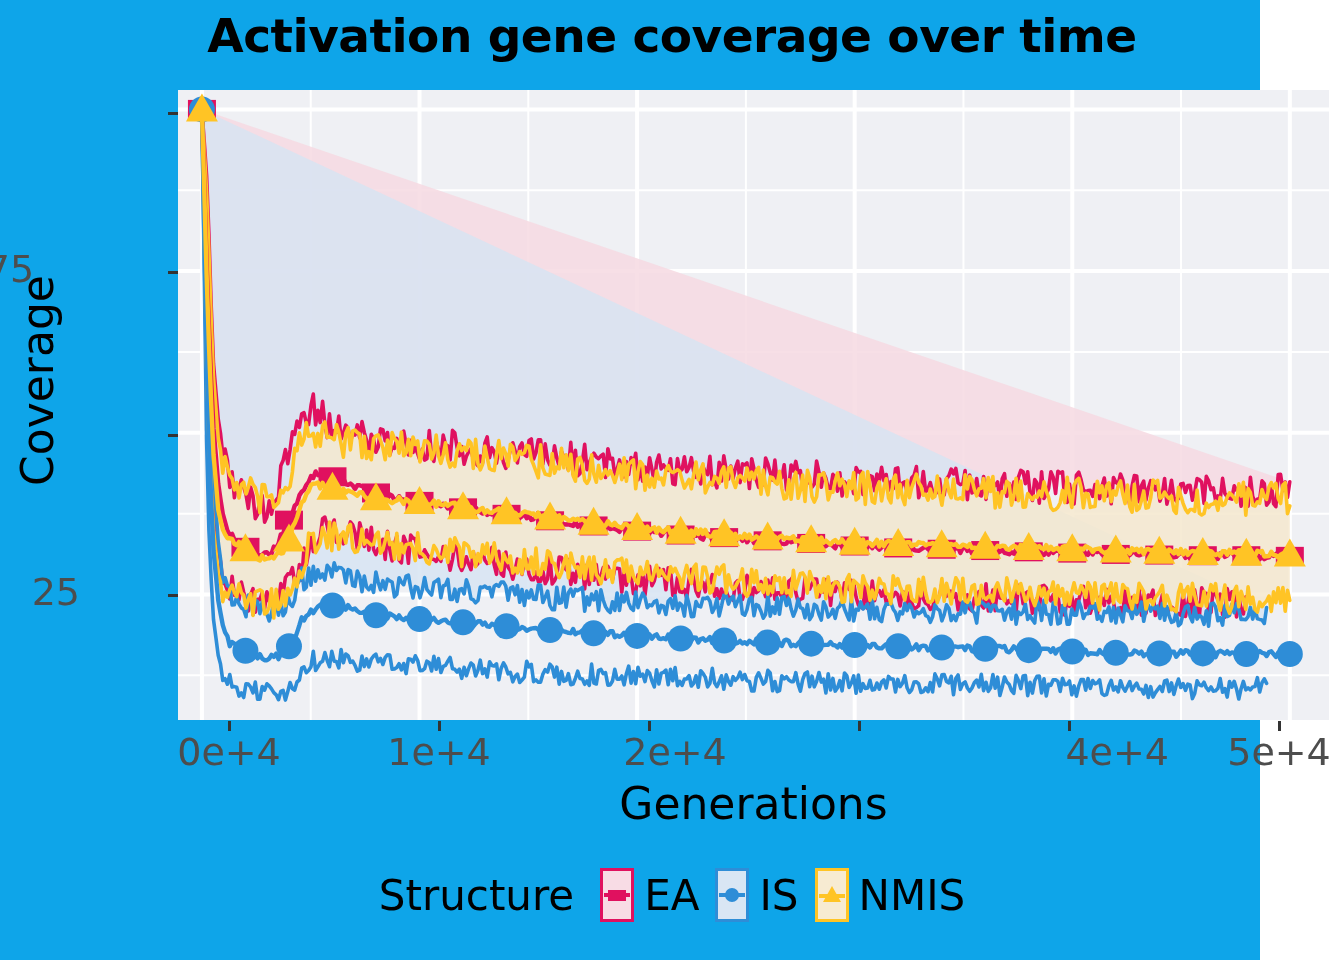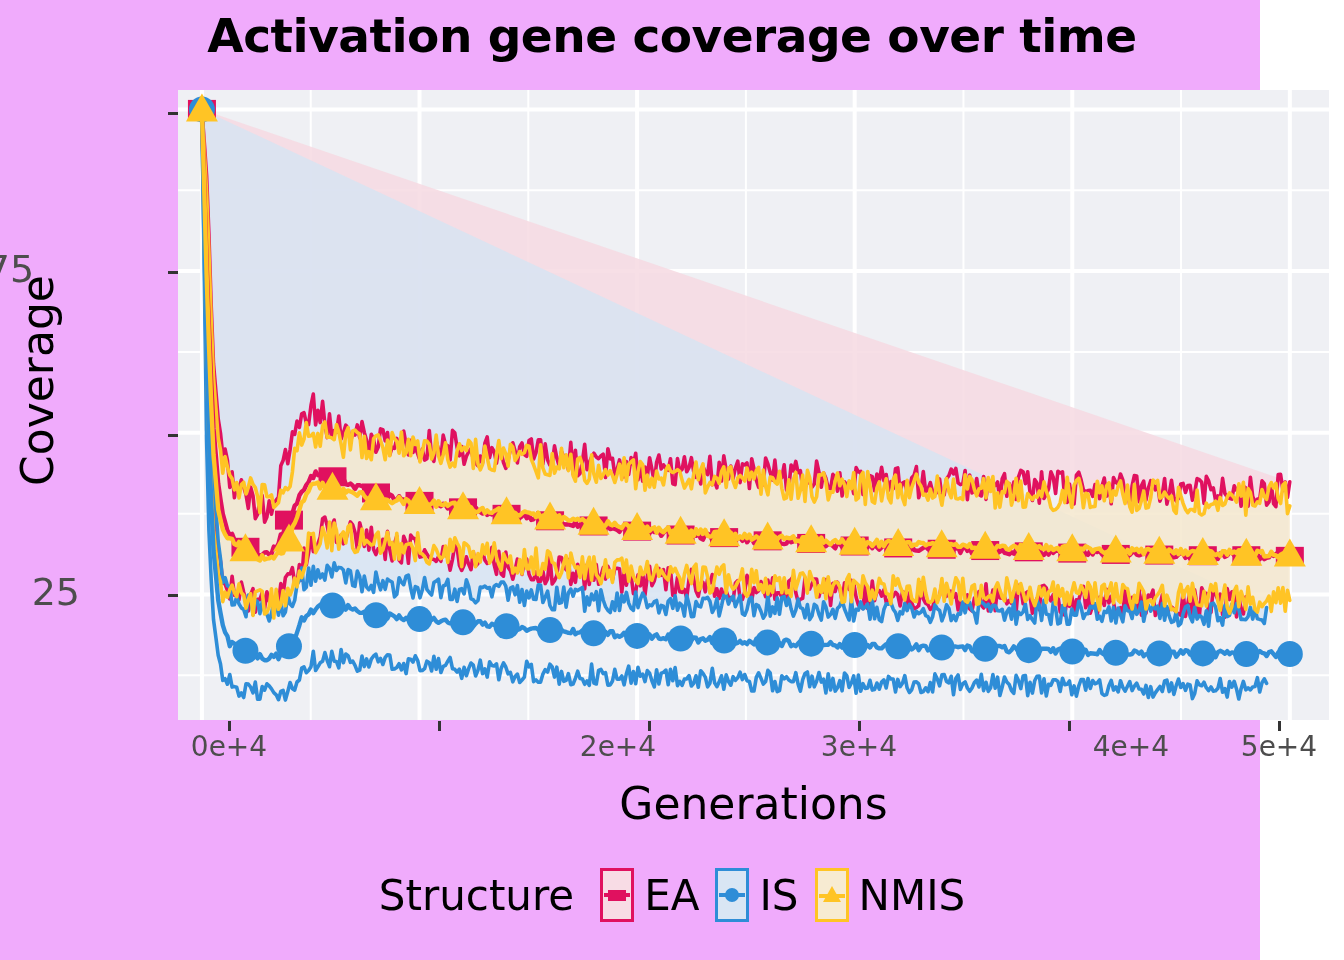--- a/index.html
+++ b/index.html
@@ -10,21 +10,21 @@
   body {
     width: 1344px;
     height: 960px;
     overflow: hidden;
     font-family: "DejaVu Sans", sans-serif;
   }
   #root {
     position: relative;
     width: 1260px;
     height: 960px;
-    background: #f0abfc;
+    background: #0ea5e9;
   }
   #chart-title {
     position: absolute;
     left: 0;
     top: 8px;
     width: 1344px;
     text-align: center;
     font-family: "DejaVu Sans", sans-serif;
     font-weight: bold;
     font-size: 47px;
@@ -58,21 +58,21 @@
     width: 140px;
     text-align: right;
     font-size: 38px;
     color: #4d4d4d;
   }
   .x-tick-label {
     position: absolute;
     top: 730px;
     width: 200px;
     text-align: center;
-    font-size: 28px;
+    font-size: 38px;
     color: #4d4d4d;
   }
   .tick-mark-y {
     position: absolute;
     width: 10px;
     height: 3px;
     background: #333333;
     left: 168px;
   }
   .tick-mark-x {
@@ -255,22 +255,22 @@
 
   <div class="y-tick-label" style="top:247px;text-align:center;">75</div>
   <div class="y-tick-label" style="top:570px;">25</div>
 
   <div class="tick-mark-y" style="top:112px;"></div>
   <div class="tick-mark-y" style="top:271px;"></div>
   <div class="tick-mark-y" style="top:434px;"></div>
   <div class="tick-mark-y" style="top:594px;"></div>
 
   <div class="x-tick-label" style="left:129px;">0e+4</div>
-  <div class="x-tick-label" style="left:518px;">2e+4</div>
-  <div class="x-tick-label" style="left:759px;">3e+4</div>
+  <div class="x-tick-label" style="left:339px;">1e+4</div>
+  <div class="x-tick-label" style="left:575px;">2e+4</div>
   <div class="x-tick-label" style="left:969px;text-align:right;">4e+4</div>
   <div class="x-tick-label" style="left:1179px;">5e+4</div>
 
   <div class="tick-mark-x" style="left:228px;"></div>
   <div class="tick-mark-x" style="left:438px;"></div>
   <div class="tick-mark-x" style="left:648px;"></div>
   <div class="tick-mark-x" style="left:858px;"></div>
   <div class="tick-mark-x" style="left:1068px;"></div>
   <div class="tick-mark-x" style="left:1278px;"></div>
 

